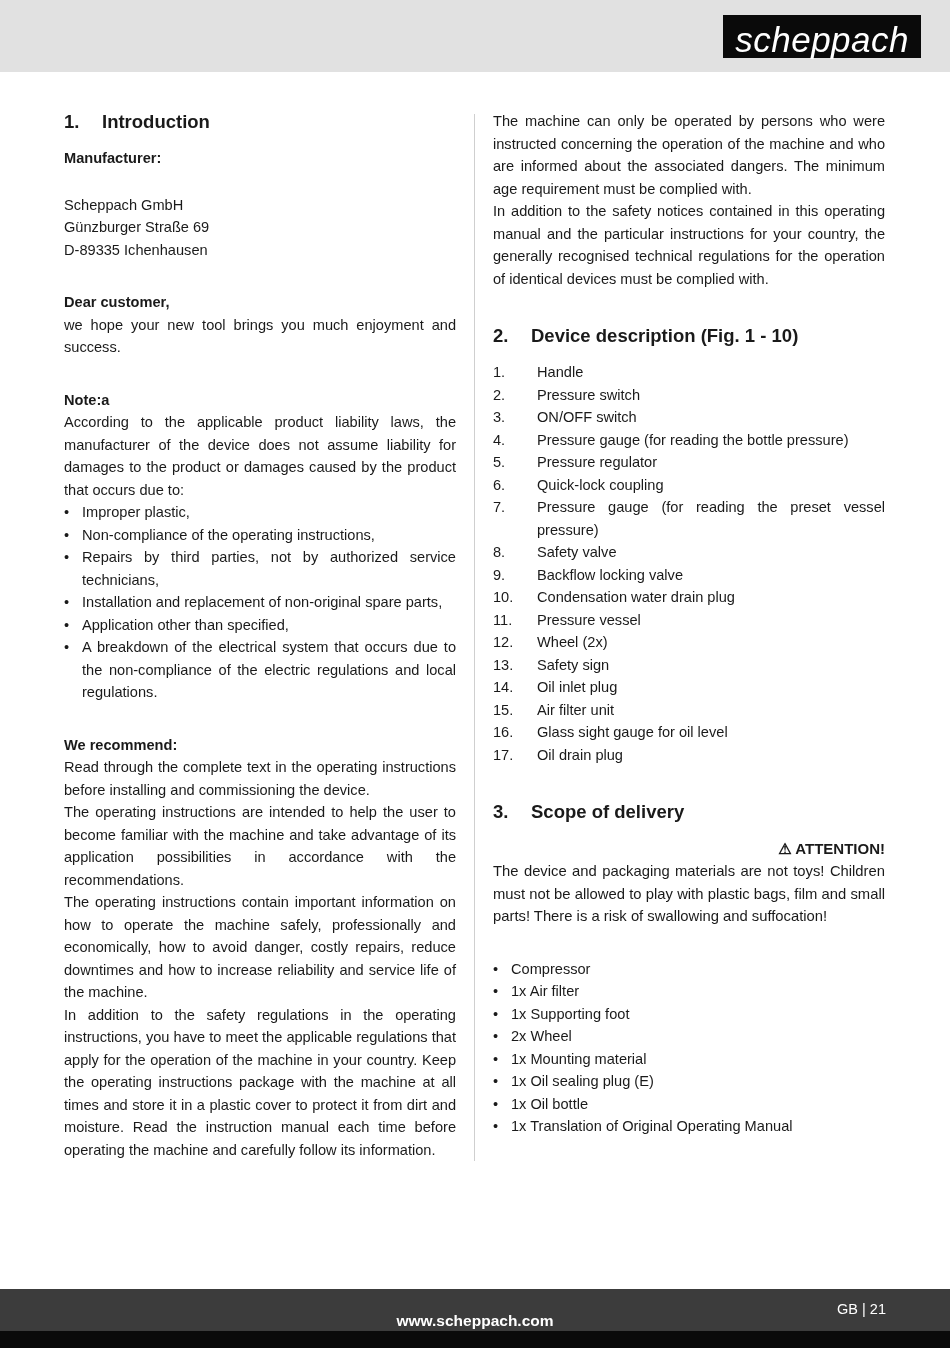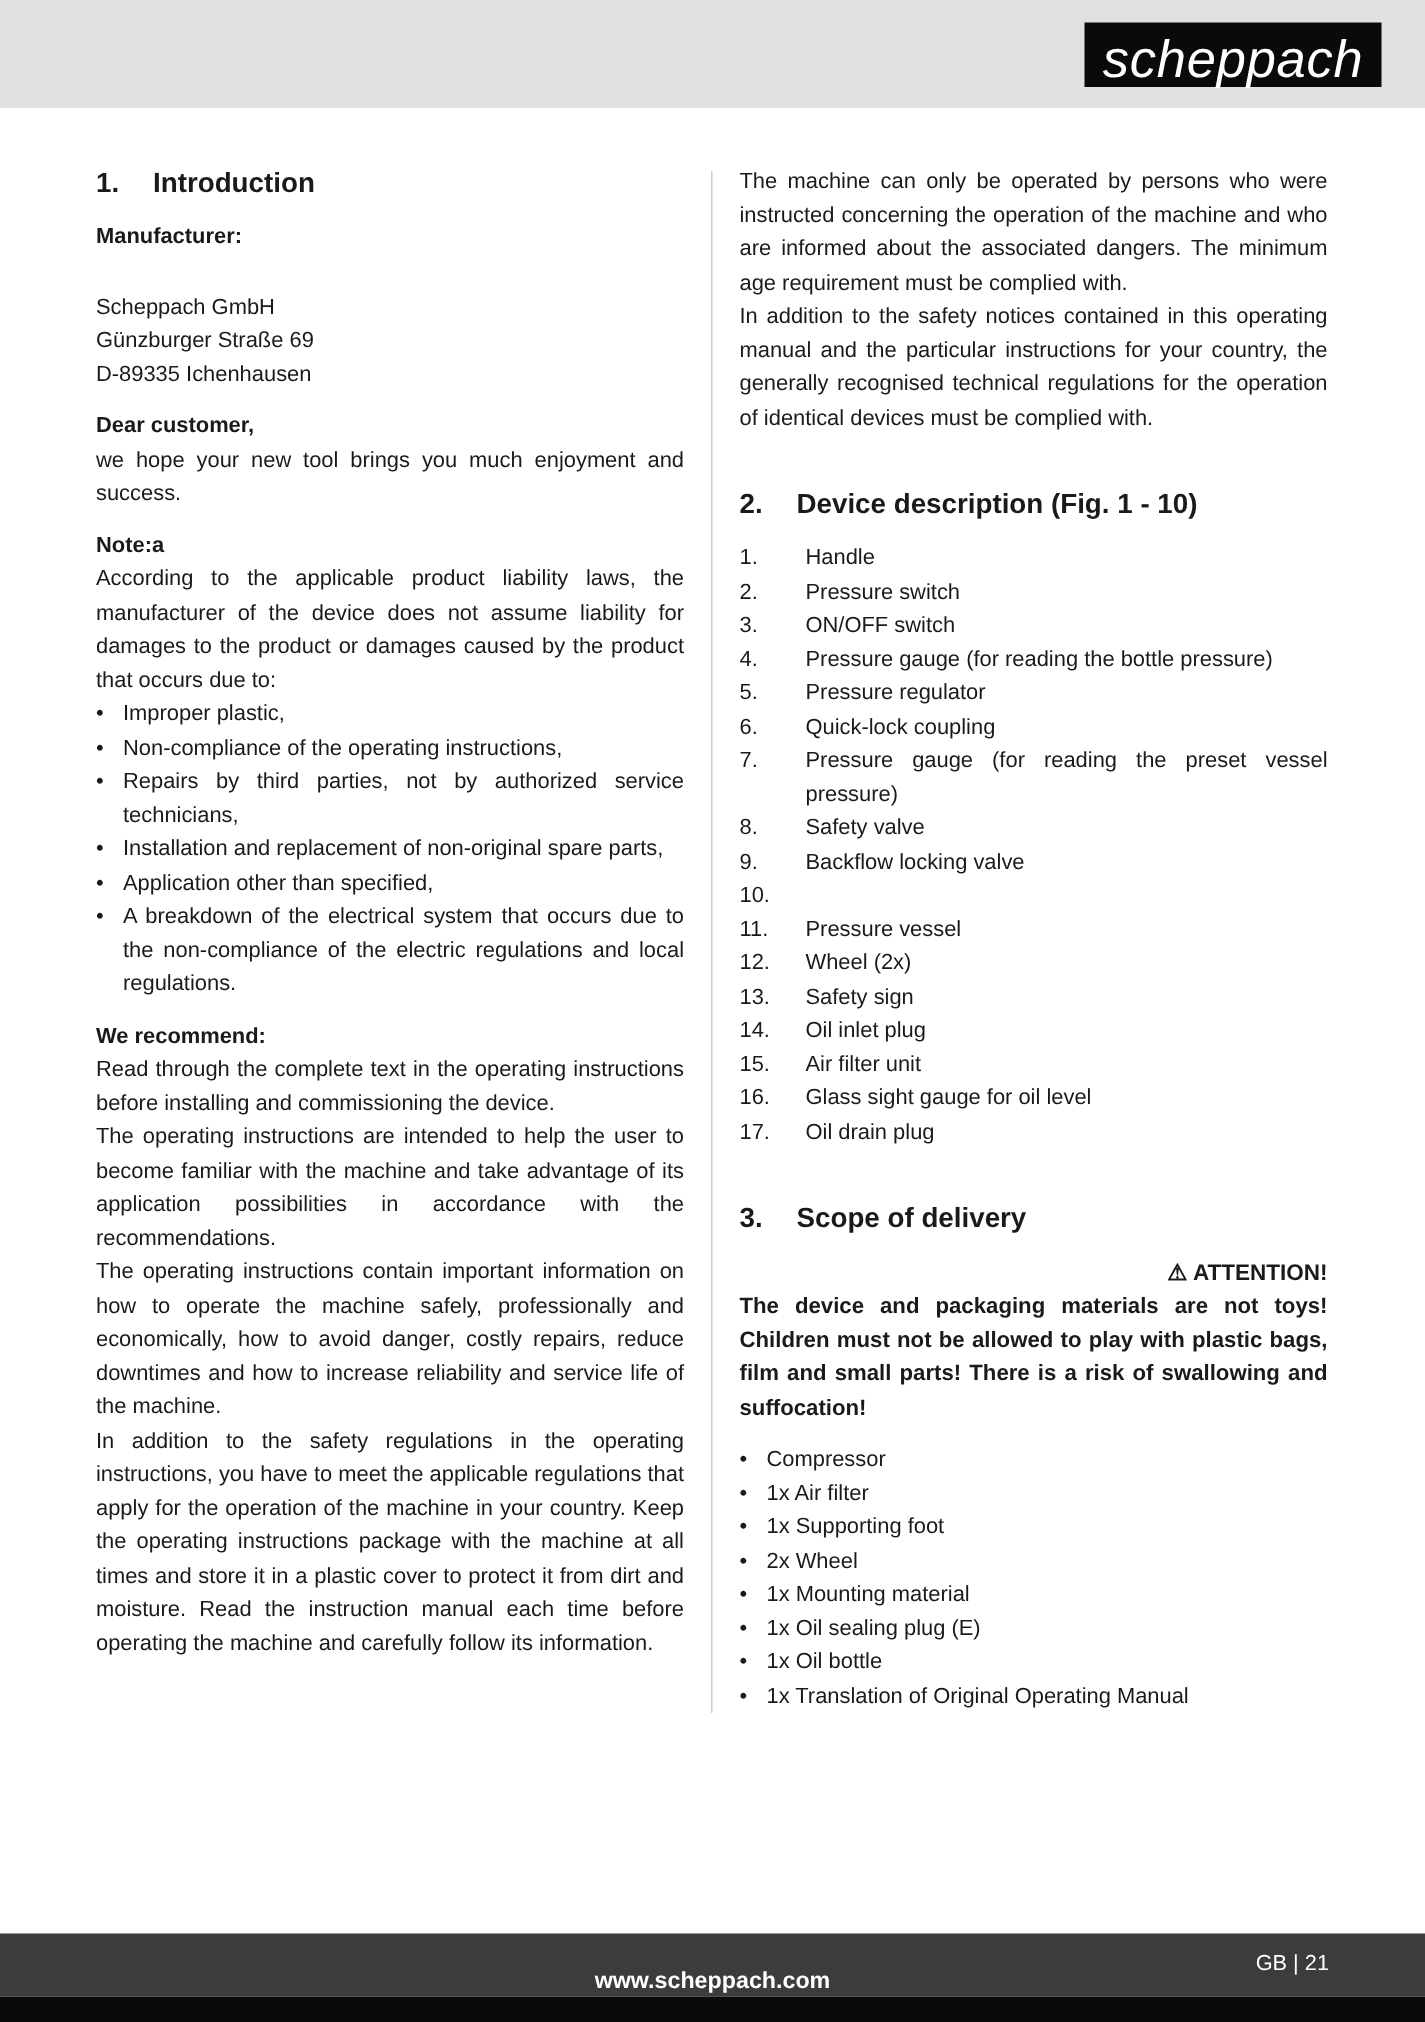--- a/index.html
+++ b/index.html
@@ -79,25 +79,25 @@
   .num-item .txt { flex:1; text-align:justify; }
   .attention-head {
     font-size:15px;
     line-height:23px;
     font-weight:bold;
     text-align:right;
   }
   .attention-body {
     font-size:14.8px;
     line-height:22.5px;
-    font-weight:bold;
+    font-weight:normal;
     text-align:justify;
   }
   .mt-26 { margin-top:14px; }
-  .mt-30 { margin-top:12px; }
+  .mt-30 { margin-top:30px; }
   .mt-24 { margin-top:24px; }
   .mt-34 { margin-top:34px; }
   
   .footbar {
     position:absolute;
     left:0; right:0; bottom:17px;
     height:42px;
     background:#3c3c3c;
     color:#ffffff;
   }
@@ -239,20 +239,21 @@
         <div class="num-item">
             <span class="num">8.</span>
             <span class="txt">Safety valve</span>
           </div>
         <div class="num-item">
             <span class="num">9.</span>
             <span class="txt">Backflow locking valve</span>
           </div>
         <div class="num-item">
             <span class="num">10.</span>
+            <span class="txt">Condensation water drain plug</span>
           </div>
         <div class="num-item">
             <span class="num">11.</span>
             <span class="txt">Pressure vessel</span>
           </div>
         <div class="num-item">
             <span class="num">12.</span>
             <span class="txt">Wheel (2x)</span>
           </div>
         <div class="num-item">

